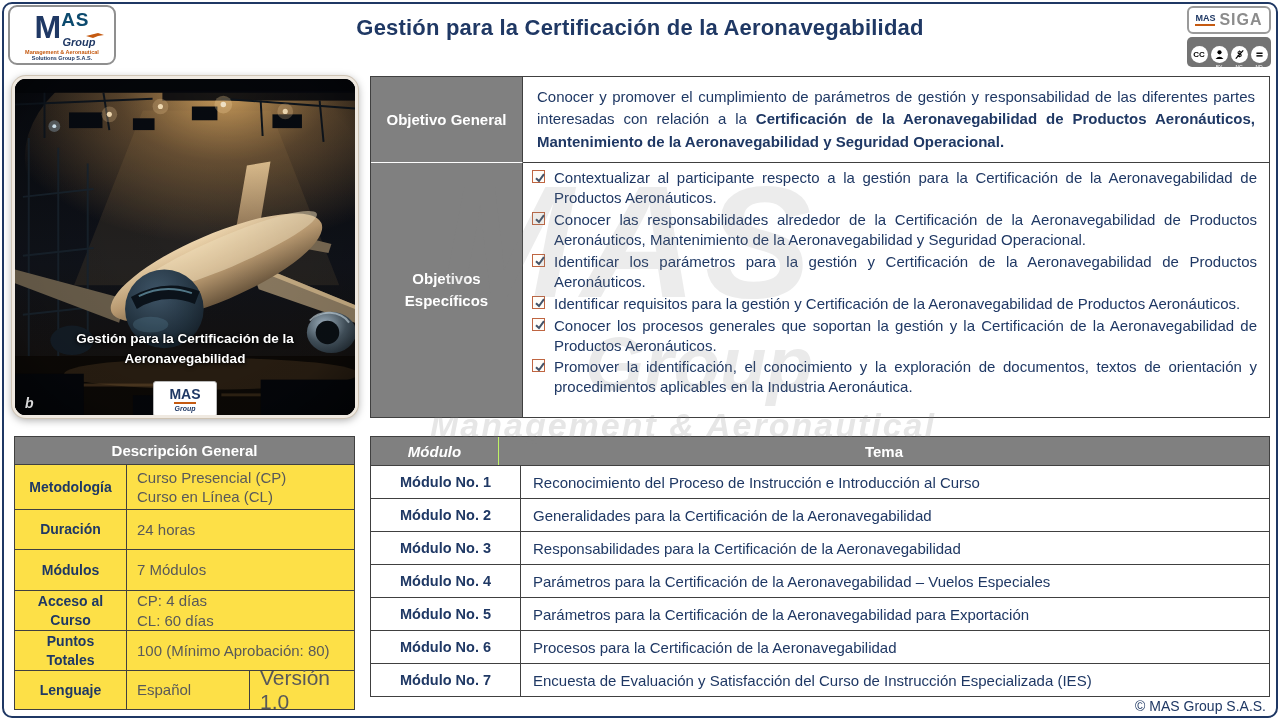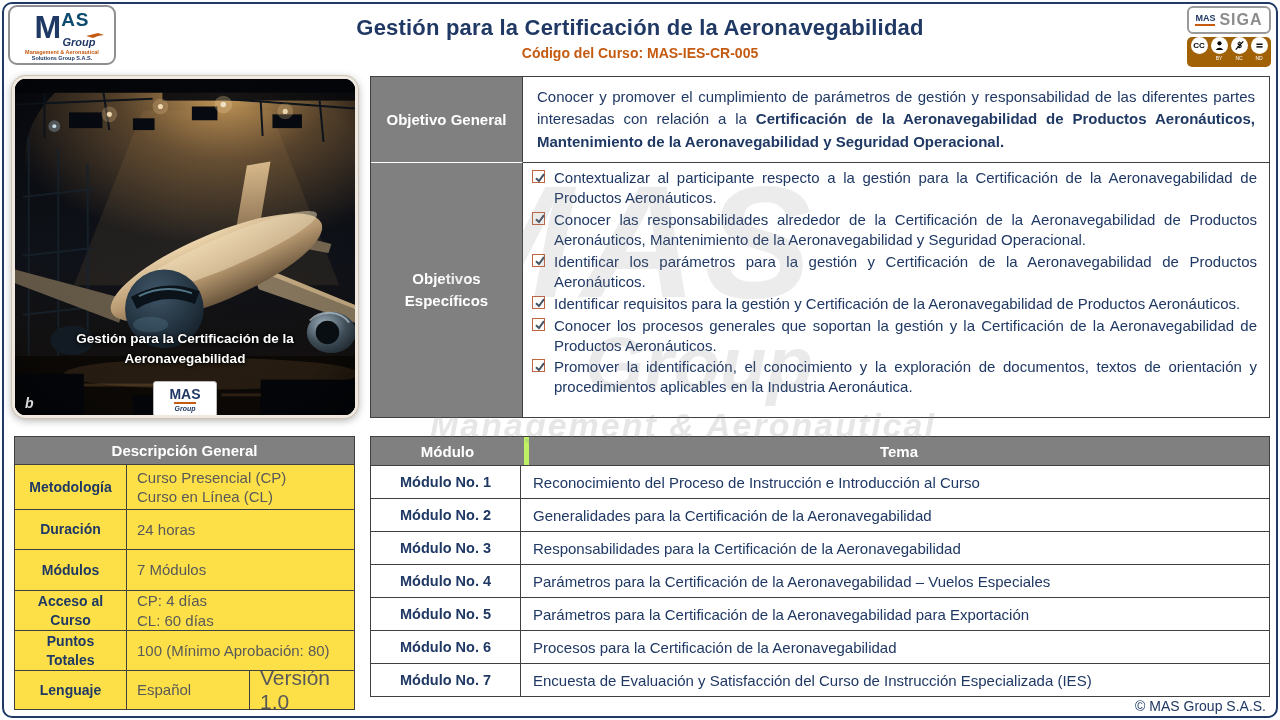--- a/index.html
+++ b/index.html
@@ -17,21 +17,21 @@
   .logo-tag1 { font-size:5.5px; color:#c55a11; font-weight:700; }
   .logo-tag2 { font-size:5.5px; color:#1f3864; font-weight:700; }
 
   .page-title { position:absolute; left:130px; right:130px; top:15px; text-align:center; font-size:22px; font-weight:800; color:#1f3864; letter-spacing:0.2px; }
   .page-subtitle { position:absolute; left:130px; right:130px; top:45px; text-align:center; font-size:14px; font-weight:800; color:#c55a11; }
 
   .siga-badge { position:absolute; right:9px; top:6px; width:84px; height:28px; background:#fff; border:2px solid #9a9a9a; border-radius:6px; display:flex; align-items:center; justify-content:center; gap:4px; z-index:6; }
   .siga-mas { font-size:9px; font-weight:800; color:#1f3864; border-bottom:2px solid #c55a11; line-height:1; padding-bottom:1px; }
   .siga-text { font-size:16px; font-weight:800; color:#8c8c8c; letter-spacing:1px; }
 
-  .cc-badge { position:absolute; right:9px; top:37px; width:84px; height:30px; background:#a16207; border-radius:5px; display:flex; align-items:flex-start; justify-content:center; gap:3px; padding-top:0; z-index:6; }
+  .cc-badge { position:absolute; right:9px; top:37px; width:84px; height:30px; background:#737373; border-radius:5px; display:flex; align-items:flex-start; justify-content:center; gap:3px; padding-top:9px; z-index:6; }
   .cc-col { display:flex; flex-direction:column; align-items:center; }
   .cc-circle { width:17px; height:17px; border-radius:50%; background:#fff; color:#000; display:flex; align-items:center; justify-content:center; font-size:8px; font-weight:800; }
   .cc-label { font-size:5px; color:#fff; margin-top:1px; height:6px; }
 
   
   .cover { position:absolute; left:12px; top:76px; width:346px; height:342px; border-radius:14px; overflow:hidden; border:3px solid #efe9e1; box-shadow:0 0 0 1px #cfc4b4, 0 2px 8px rgba(0,0,0,0.35); background:#0b0f15; z-index:4; }
   .cover svg.scene { position:absolute; inset:0; width:100%; height:100%; }
   .cover-caption { position:absolute; top:250px; left:0; right:0; text-align:center; color:#fff; font-weight:700; font-size:13.5px; line-height:1.5; text-shadow:0 1px 4px rgba(0,0,0,0.95), 0 0 2px rgba(0,0,0,0.85); }
   .cover-logo { position:absolute; top:302px; left:50%; transform:translateX(-50%); width:64px; height:36px; background:#fff; border:1px solid #b9b9b9; border-radius:3px; display:flex; flex-direction:column; align-items:center; justify-content:center; line-height:1; }
   .cover-logo .cl-mas { font-size:14px; font-weight:800; color:#1f3864; }
@@ -56,21 +56,21 @@
   .desc-head { height:27px; background:#808080; color:#fff; font-weight:800; font-size:15px; display:flex; align-items:center; justify-content:center; }
   .desc-row { display:flex; border-top:1px solid #404040; }
   .desc-label { width:112px; display:flex; align-items:center; justify-content:center; text-align:center; color:#1f3864; font-weight:800; font-size:14px; border-right:1px solid #404040; white-space:pre-line; line-height:1.3; }
   .desc-value { flex:1; display:flex; align-items:center; padding:3px 6px 3px 10px; color:#595959; font-size:15px; white-space:pre-line; line-height:1.3; }
   .desc-extra { width:105px; border-left:1px solid #404040; display:flex; align-items:center; padding-left:10px; color:#595959; font-size:21px; }
   .h45{height:45px} .h40{height:40px} .h41{height:41px} .h39{height:39px}
 
   
   .mod-table { position:absolute; left:370px; top:436px; width:900px; border:1px solid #404040; z-index:2; background:#fff; }
   .mod-head { display:flex; height:28px; background:#808080; color:#fff; font-weight:800; font-size:15px; }
-  .mod-head .mh1 { width:158px; display:flex; align-items:center; justify-content:center; border-right:5px solid #bef264; }
+  .mod-head .mh1 { width:128px; display:flex; align-items:center; justify-content:center; border-right:1px solid #bef264;font-style:italic; }
   .mod-head .mh2 { flex:1; display:flex; align-items:center; justify-content:center; }
   .mod-row { display:flex; height:33px; border-top:1px solid #404040; }
   .mod-cell-module { width:150px; display:flex; align-items:center; justify-content:center; color:#1f3864; font-weight:800; font-size:14.5px; border-right:1px solid #404040; }
   .mod-cell-tema { flex:1; display:flex; align-items:center; padding-left:12px; color:#1f3864; font-size:15px; }
 
   .copyright { position:absolute; right:14px; top:698px; font-size:14px; color:#1f3864; z-index:6; }
 
   
   .watermark { position:absolute; inset:0; pointer-events:none; z-index:5; }
   .wm1 { position:absolute; left:440px; top:150px; font-size:160px; font-weight:800; font-style:italic; color:rgba(130,130,130,0.15); letter-spacing:8px; }
@@ -91,21 +91,20 @@
             <path d="M0 5 L12 2 L18 4 L12 5 L7 7 Z" fill="#c55a11"></path>
           </svg>
       </span>
     </div>
     <div class="logo-group">Group</div>
     <div class="logo-tag1">Management &amp; Aeronautical</div>
     <div class="logo-tag2">Solutions Group S.A.S.</div>
   </div>
 
   <div class="page-title">Gestión para la Certificación de la Aeronavegabilidad</div>
-  <div class="page-subtitle">Código del Curso: MAS-IES-CR-005</div>
 
   <div class="siga-badge">
     <span class="siga-mas">MAS</span>
     <span class="siga-text">SIGA</span>
   </div>
 
   <div class="cc-badge">
     <div class="cc-col">
       <span class="cc-circle">CC</span>
       <span class="cc-label"></span>

